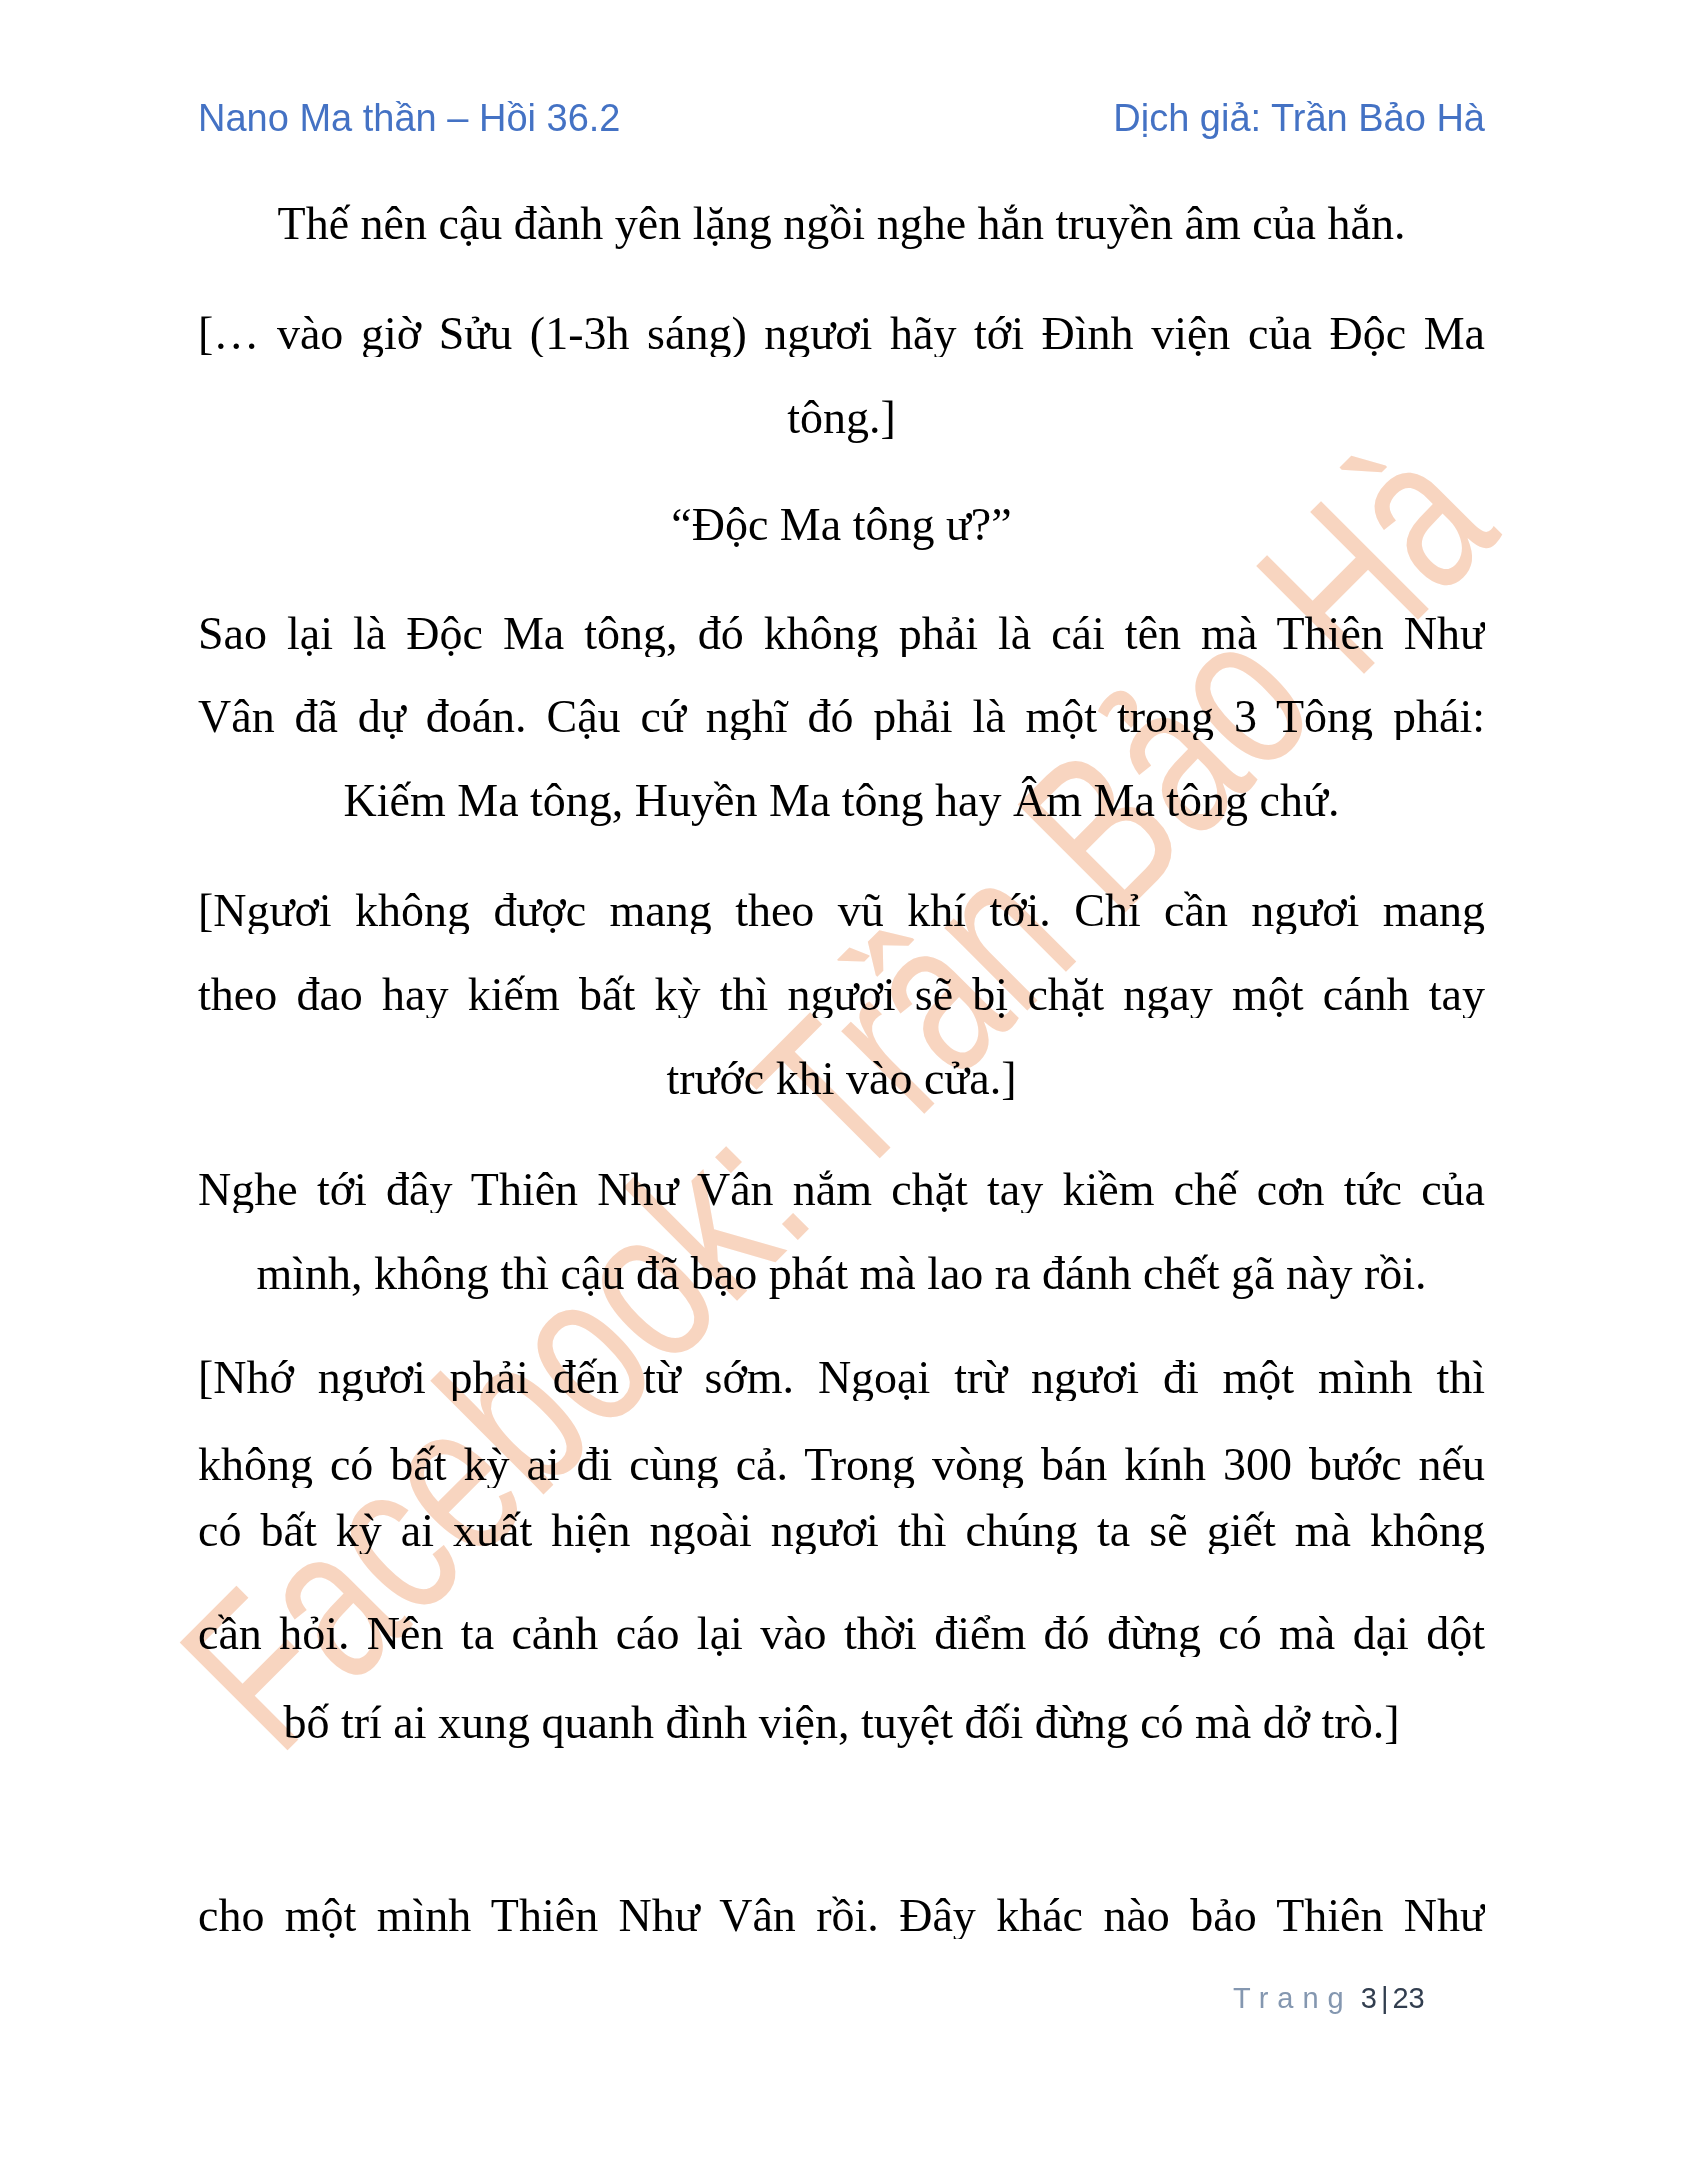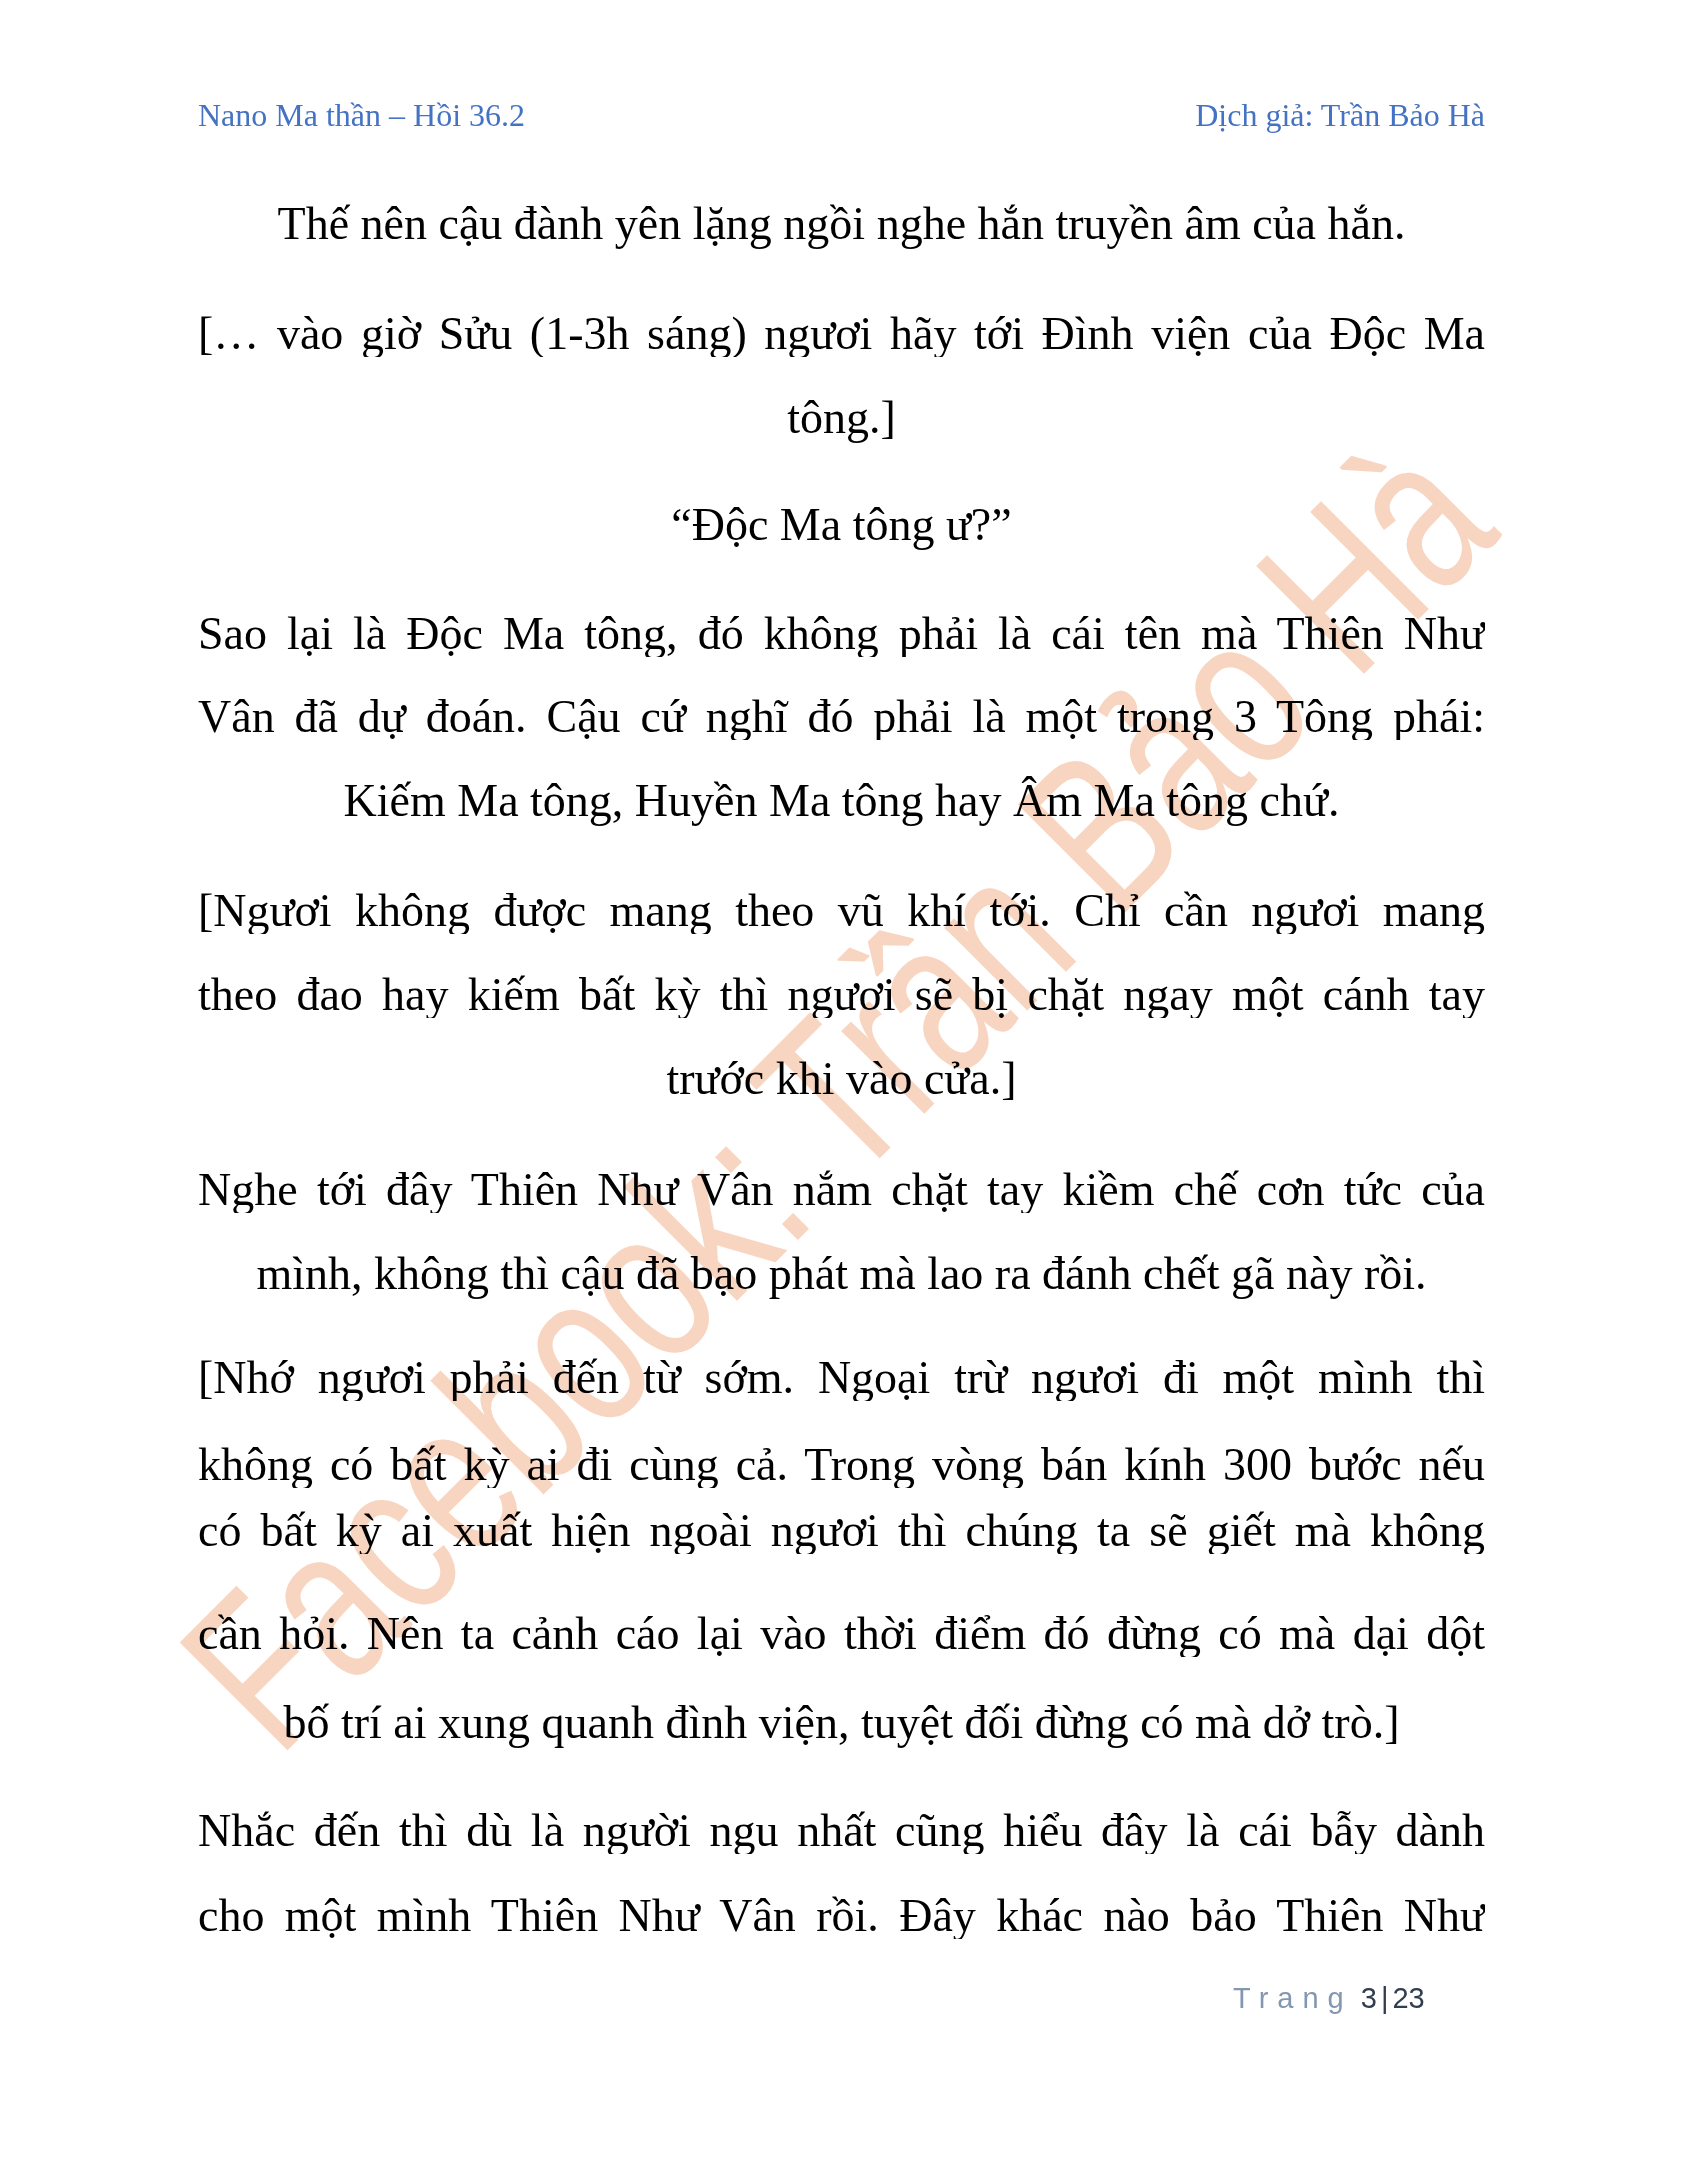--- a/index.html
+++ b/index.html
@@ -4,21 +4,21 @@
 <style>
   html, body { margin: 0; padding: 0; }
   body {
     width: 1683px; height: 2178px; background: #ffffff;
     position: relative; overflow: hidden;
     font-family: "Liberation Serif", serif;
   }
   .page { position: absolute; left: 0; top: 0; width: 1683px; height: 2178px; }
   .header {
     position: absolute; left: 198px; top: 97px; width: 1287px; height: 40px;
-    font-family: Liberation Serif, serif; font-size: 32px; color: #4472C4;
+    font-family: Liberation Sans, sans-serif; font-size: 38px; color: #4472C4;
   }
   .header .left { position: absolute; left: 0; top: 0; white-space: nowrap; }
   .header .right { position: absolute; right: 0; top: 0; white-space: nowrap; text-align: center; }
 
   .watermark {
     position: absolute; left: 837px; top: 1094px; width: 0; height: 0;
     pointer-events: none; z-index: 1;
   }
   .watermark span {
     position: absolute; left: 0; top: 0;
@@ -85,21 +85,20 @@
 
     <div class="line justify" style="top:1167px">Nghe tới đây Thiên Như Vân nắm chặt tay kiềm chế cơn tức của</div>
     <div class="line" style="top:1251px">mình, không thì cậu đã bạo phát mà lao ra đánh chết gã này rồi.</div>
 
     <div class="line justify" style="top:1355px">[Nhớ ngươi phải đến từ sớm. Ngoại trừ ngươi đi một mình thì</div>
     <div class="line justify" style="top:1442px">không có bất kỳ ai đi cùng cả. Trong vòng bán kính 300 bước nếu</div>
     <div class="line justify" style="top:1508px">có bất kỳ ai xuất hiện ngoài ngươi thì chúng ta sẽ giết mà không</div>
     <div class="line justify" style="top:1611px">cần hỏi. Nên ta cảnh cáo lại vào thời điểm đó đừng có mà dại dột</div>
     <div class="line" style="top:1700px">bố trí ai xung quanh đình viện, tuyệt đối đừng có mà dở trò.]</div>
 
-    <div class="line justify" style="top:1808px">Nhắc đến thì dù là người ngu nhất cũng hiểu đây là cái bẫy dành</div>
     <div class="line justify" style="top:1893px">cho một mình Thiên Như Vân rồi. Đây khác nào bảo Thiên Như</div>
   </div>
 
   <div class="footer">
     <span class="label">Trang</span>
     <span class="num">3</span><span class="sep">|</span><span class="num">23</span>
   </div>
 
 </div>
 

